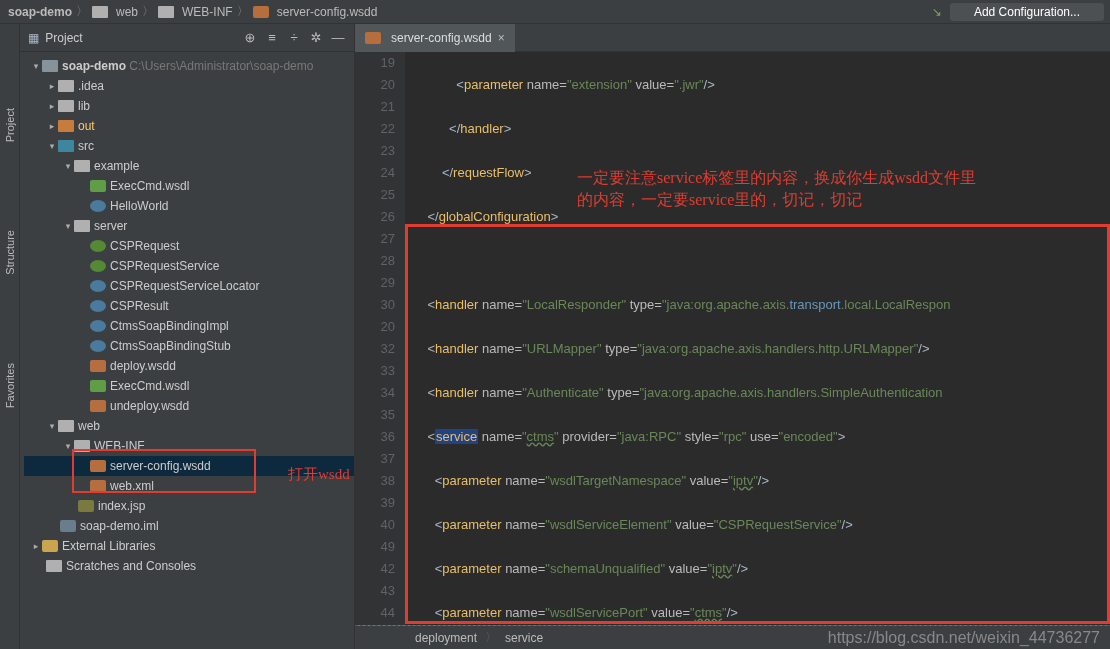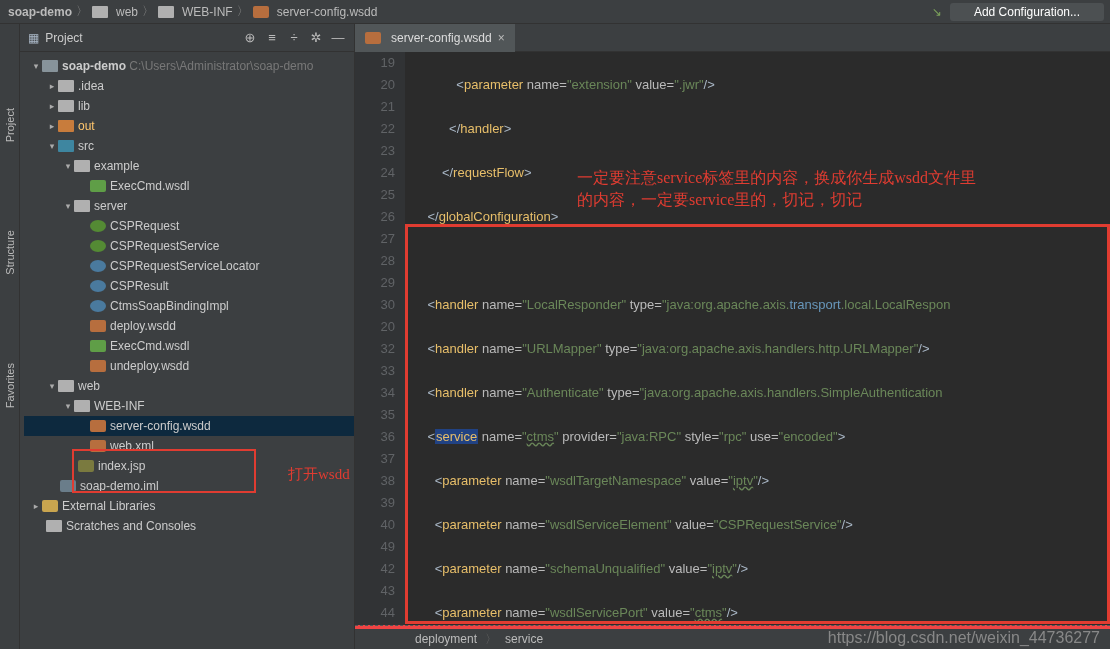--- a/index.html
+++ b/index.html
@@ -47,21 +47,21 @@
 .code { flex: 1; position: relative; white-space: pre; overflow: hidden; }
 .codeline { height: 22px; padding-left: 8px; position: relative; }
 .tag { color: #e8bf6a; }
 .attr { color: #bababa; }
 .str { color: #6a8759; }
 .strund { color: #6a8759; text-decoration: underline wavy #6a8759; }
 .eq { color: #bababa; }
 .hl-svc { background: #214283; color: #e8bf6a; padding: 0 1px; }
 .blue-kw { color: #6897bb; }
 .bottom-area { position: relative; }
-.bottom-bar { height: 24px; background: #3c3f41; display: flex; align-items: center; gap: 8px; padding-left: 60px; font-size: 12px; color: #bbb; border-top: 4px solid #ef4444; }
+.bottom-bar { height: 24px; background: #3c3f41; display: flex; align-items: center; gap: 8px; padding-left: 60px; font-size: 12px; color: #bbb; border-top: 1px solid #ef4444; }
 .bottom-bar .sep { color: #666; }
 .watermark { position: absolute; right: 10px; top: 4px; color: #888; font-size: 16px; }
 .big-red-box { position: absolute; border: 3px solid #e03c31; pointer-events: none; z-index: 5; }
 .dashed-top { position: absolute; left: 0; right: 0; top: 0; border-top: 1px dashed #555; }
 </style>
 </head>
 <body>
 
 <div class="top-bar">
   <div class="breadcrumb">
@@ -123,20 +123,24 @@
         </div>
       <div class="trow" style="padding-left:38px">
           <span class="arrow">▾</span>
           <span class="file-icon folder-icon"></span>
           <span class="name">example</span>
         </div>
       <div class="trow" style="padding-left:66px">
           <span class="file-icon icon-wsdl"></span>
           <span class="name">ExecCmd.wsdl</span>
         </div>
+      <div class="trow" style="padding-left:66px">
+          <span class="file-icon icon-cls"></span>
+          <span class="name">HelloWorld</span>
+        </div>
       <div class="trow" style="padding-left:38px">
           <span class="arrow">▾</span>
           <span class="file-icon folder-icon"></span>
           <span class="name">server</span>
         </div>
       <div class="trow" style="padding-left:66px">
           <span class="file-icon icon-int"></span>
           <span class="name">CSPRequest</span>
         </div>
       <div class="trow" style="padding-left:66px">
@@ -147,20 +151,24 @@
           <span class="file-icon icon-cls"></span>
           <span class="name">CSPRequestServiceLocator</span>
         </div>
       <div class="trow" style="padding-left:66px">
           <span class="file-icon icon-cls"></span>
           <span class="name">CSPResult</span>
         </div>
       <div class="trow" style="padding-left:66px">
           <span class="file-icon icon-cls"></span>
           <span class="name">CtmsSoapBindingImpl</span>
+        </div>
+      <div class="trow" style="padding-left:66px">
+          <span class="file-icon icon-cls"></span>
+          <span class="name">CtmsSoapBindingStub</span>
         </div>
       <div class="trow" style="padding-left:66px">
           <span class="file-icon icon-xml"></span>
           <span class="name">deploy.wsdd</span>
         </div>
       <div class="trow" style="padding-left:66px">
           <span class="file-icon icon-wsdl"></span>
           <span class="name">ExecCmd.wsdl</span>
         </div>
       <div class="trow" style="padding-left:66px">

